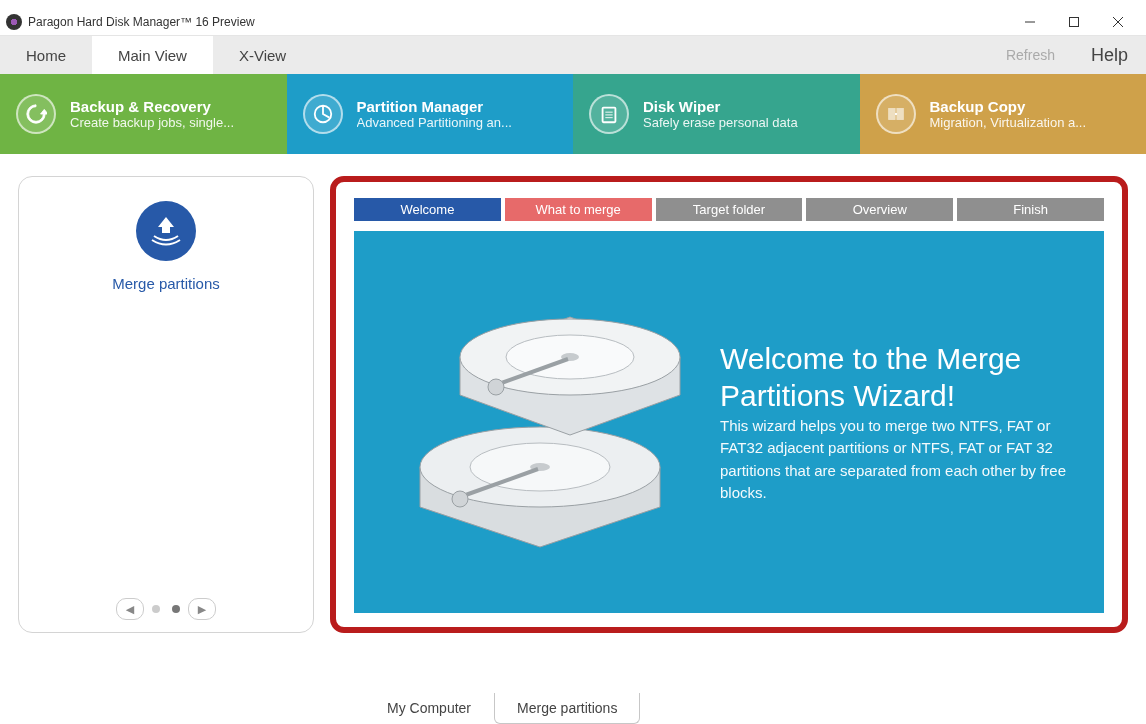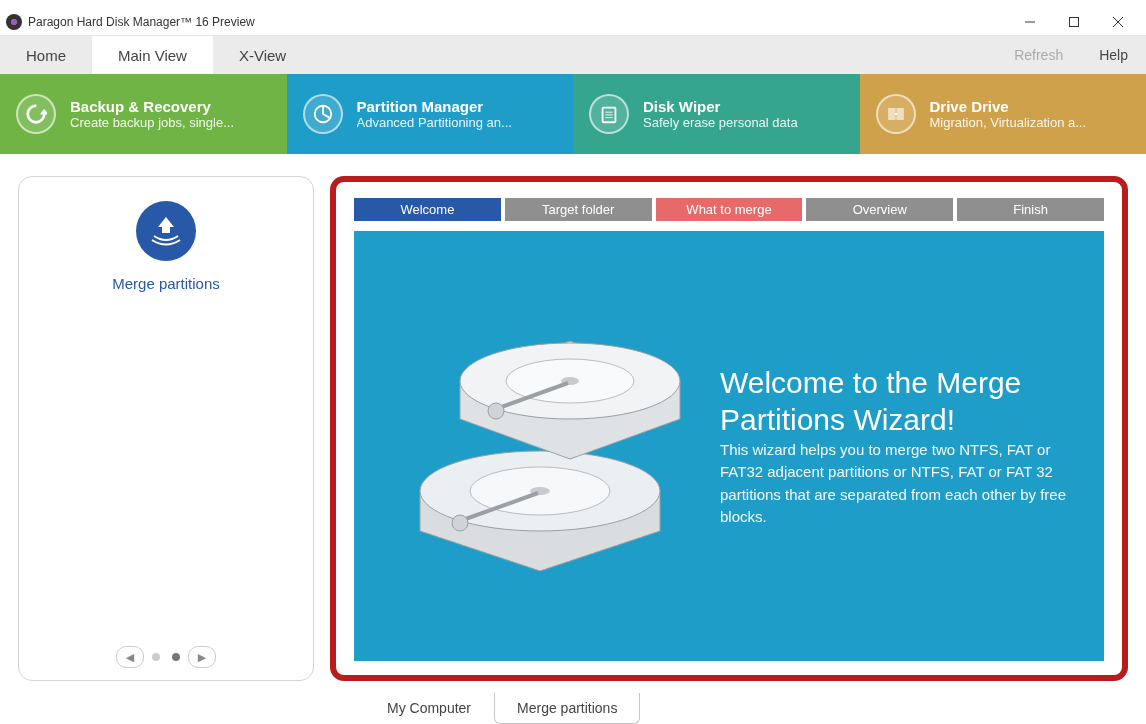--- a/index.html
+++ b/index.html
@@ -11,21 +11,21 @@
 .titlebar .title { font-size: 12px; color: #333; }
 .titlebar .spacer { flex: 1; }
 .titlebar .win-btn { width: 44px; height: 28px; display: flex; align-items: center; justify-content: center; font-size: 14px; color: #333; }
 
 
 .menubar { height: 38px; background: #ebebeb; display: flex; align-items: stretch; }
 .menubar .tab { padding: 0 26px; display: flex; align-items: center; font-size: 15px; color: #444; cursor: pointer; }
 .menubar .tab.active { background: #fff; }
 .menubar .spacer { flex: 1; }
 .menubar .refresh { padding: 0 18px; display: flex; align-items: center; font-size: 14px; color: #aaa; }
-.menubar .help { padding: 0 18px; display: flex; align-items: center; font-size: 14px; color: #444; }
+.menubar .help { padding: 0 18px; display: flex; align-items: center; font-size: 18px; color: #444; }
 
 
 .sectionbar { height: 80px; display: flex; }
 .sectionbar .sec { flex: 1; display: flex; align-items: center; padding: 0 16px; color: #fff; cursor: pointer; overflow: hidden; }
 .sec.green { background: #6fb444; }
 .sec.blue { background: #1e9dc8; }
 .sec.teal { background: #36a58e; }
 .sec.gold { background: #cfa14a; }
 .sec .secicon { width: 40px; height: 40px; border-radius: 50%; background: rgba(255,255,255,.15); border: 2px solid rgba(255,255,255,.6); margin-right: 14px; flex-shrink: 0; display:flex; align-items:center; justify-content:center; }
 .sec .secicon svg { width: 22px; height: 22px; fill: #fff; stroke:#fff; }
@@ -57,21 +57,21 @@
 .wizardbody { flex: 1; background: #1e9dc8; display: flex; align-items: center; padding: 30px 36px; gap: 30px; color: #fff; }
 .wizardbody .diskimg { flex: 0 0 300px; height: 270px; display:flex; align-items:center; justify-content:center; }
 .wizardbody .wtxt { flex: 1; }
 .wizardbody .wttl { font-size: 30px; font-weight: 300; line-height: 1.25; }
 .wizardbody .wdesc { font-size: 15px; line-height: 1.5; opacity: .95; }
 
 .wizbuttons { display: flex; justify-content: flex-end; gap: 10px; margin-top: 14px; }
 .wizbuttons .wbtn { background: #2759a8; color: #fff; border-radius: 6px; padding: 8px 18px; font-size: 15px; text-decoration: underline; cursor: pointer; }
 
 
-.bottomtabs { display: flex; padding-left: 364px; }
+.bottomtabs { display: flex; padding-left: 364px; margin-top: 48px; }
 .bottomtabs .btab { padding: 7px 22px; font-size: 14px; color: #444; border: 1px solid transparent; border-top: none; cursor: pointer; }
 .bottomtabs .btab.active { border-color: #c7c7c7; border-radius: 0 0 6px 6px; background: #fff; }
 </style>
 </head>
 <body>
 
 <div class="titlebar">
   <div class="app-icon"></div>
   <div class="title">Paragon Hard Disk Manager™ 16 Preview</div>
   <div class="spacer"></div>
@@ -142,21 +142,21 @@
   </div>
   <div class="sec gold">
     <div class="secicon">
       <svg viewBox="0 0 24 24">
           <rect x="4" y="6" width="7" height="12" fill="#fff" opacity=".6"></rect>
           <rect x="13" y="6" width="7" height="12" fill="#fff" opacity=".6"></rect>
           <path d="M11 12h2" stroke="#fff" stroke-width="2"></path>
         </svg>
     </div>
     <div class="sectxt">
-      <div class="secttl">Drive Drive</div>
+      <div class="secttl">Backup Copy</div>
       <div class="secsub">Migration, Virtualization a...</div>
     </div>
   </div>
 </div>
 
 <div class="main">
 
   <div class="leftpanel">
     <div class="bigicon">
       <svg width="40" height="40" viewBox="0 0 40 40">
@@ -171,22 +171,22 @@
       <div class="pbtn">◀</div>
       <div class="dot"></div>
       <div class="dot active"></div>
       <div class="pbtn">▶</div>
     </div>
   </div>
 
   <div class="rightpanel">
     <div class="steps">
       <div class="step blue">Welcome</div>
+      <div class="step red">What to merge</div>
       <div class="step gray">Target folder</div>
-      <div class="step red">What to merge</div>
       <div class="step gray">Overview</div>
       <div class="step gray">Finish</div>
     </div>
 
     <div class="wizardbody">
       <div class="diskimg">
         <svg viewBox="0 0 300 270" width="300" height="270">
 
           <g transform="translate(30,140)">
             <polygon points="0,40 120,0 240,40 240,80 120,120 0,80" fill="#d9dde0" stroke="#9aa0a4"></polygon>

